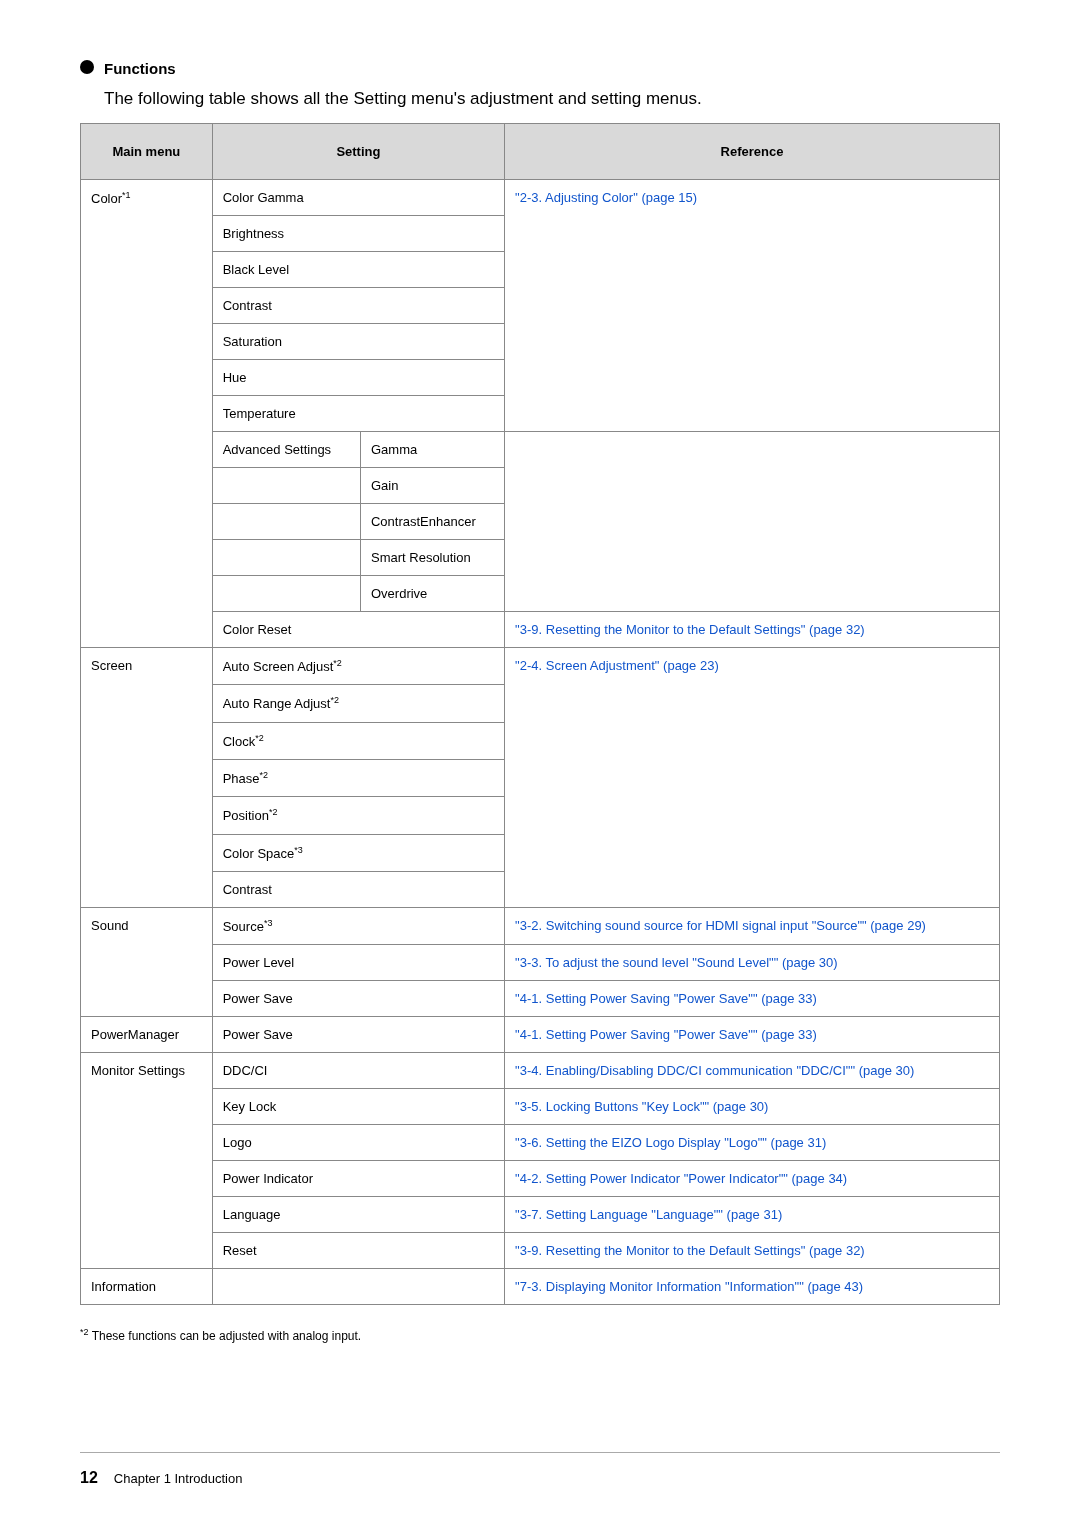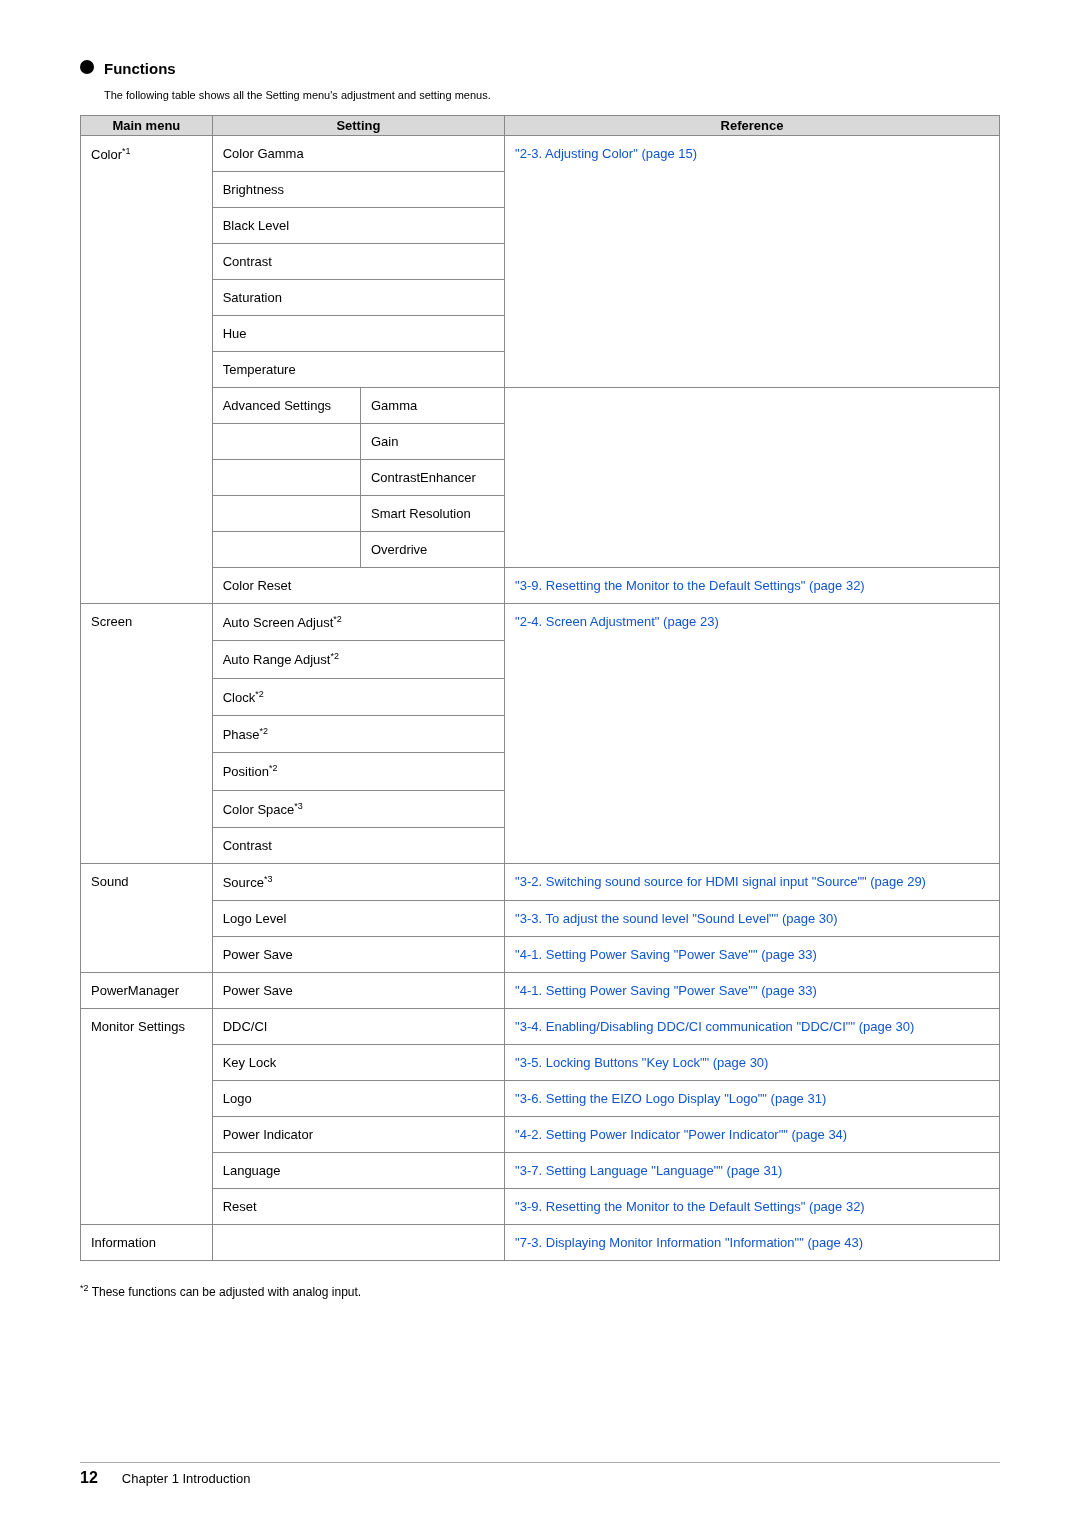--- a/index.html
+++ b/index.html
@@ -29,34 +29,34 @@
       border-radius: 50%;
       flex-shrink: 0;
     }
     .functions-title {
       font-size: 15px;
       font-weight: bold;
     }
     .intro-text {
       margin-left: 24px;
       margin-bottom: 14px;
-      font-size: 11px;
+      font-size: 17px;
     }
     table {
       width: 100%;
       border-collapse: collapse;
       margin-left: 0px;
       margin-bottom: 20px;
     }
     th {
       background: #d9d9d9;
       font-weight: bold;
       text-align: center;
       border: 1px solid #888;
-      padding: 2px 10px;
+      padding: 20px 10px;
       font-size: 13px;
     }
     td {
       border: 1px solid #888;
       padding: 10px 10px;
       vertical-align: top;
       font-size: 13px;
       margin-left: 20px;
     }
     td.main-menu {
@@ -172,21 +172,21 @@
     <tr>
       <td colspan="2">Contrast</td>
     </tr>
 
     <tr>
       <td class="main-menu" rowspan="3">Sound</td>
       <td colspan="2">Source<sup>*3</sup></td>
       <td class="reference-col">"3-2. Switching sound source for HDMI signal input "Source"" (page 29)</td>
     </tr>
     <tr>
-      <td colspan="2">Logo Level</td>
+      <td colspan="2">Power Level</td>
       <td class="reference-col">"3-3. To adjust the sound level "Sound Level"" (page 30)</td>
     </tr>
     <tr>
       <td colspan="2">Power Save</td>
       <td class="reference-col">"4-1. Setting Power Saving "Power Save"" (page 33)</td>
     </tr>
 
     <tr>
       <td class="main-menu">PowerManager</td>
       <td colspan="2">Power Save</td>
@@ -224,16 +224,16 @@
       <td colspan="2"></td>
       <td class="reference-col">"7-3. Displaying Monitor Information "Information"" (page 43)</td>
     </tr>
   </tbody>
 </table>
 
 <div class="footnotes">
   <p><sup>*2</sup> These functions can be adjusted with analog input.</p>
 </div>
 
-<div style="position: fixed; bottom: 40px; left: 80px; right: 80px; border-top: 1px solid #aaa; padding-top: 6px; display: flex; align-items: center; gap: 24px;">
+<div style="position: fixed; bottom: 40px; left: 80px; right: 80px; border-top: 1px solid #aaa; padding-top: 16px; display: flex; align-items: center; gap: 16px;">
   <span style="font-weight: bold; font-size: 16px;">12</span>
   <span>Chapter 1 Introduction</span>
 </div>
 
 </body></html>

